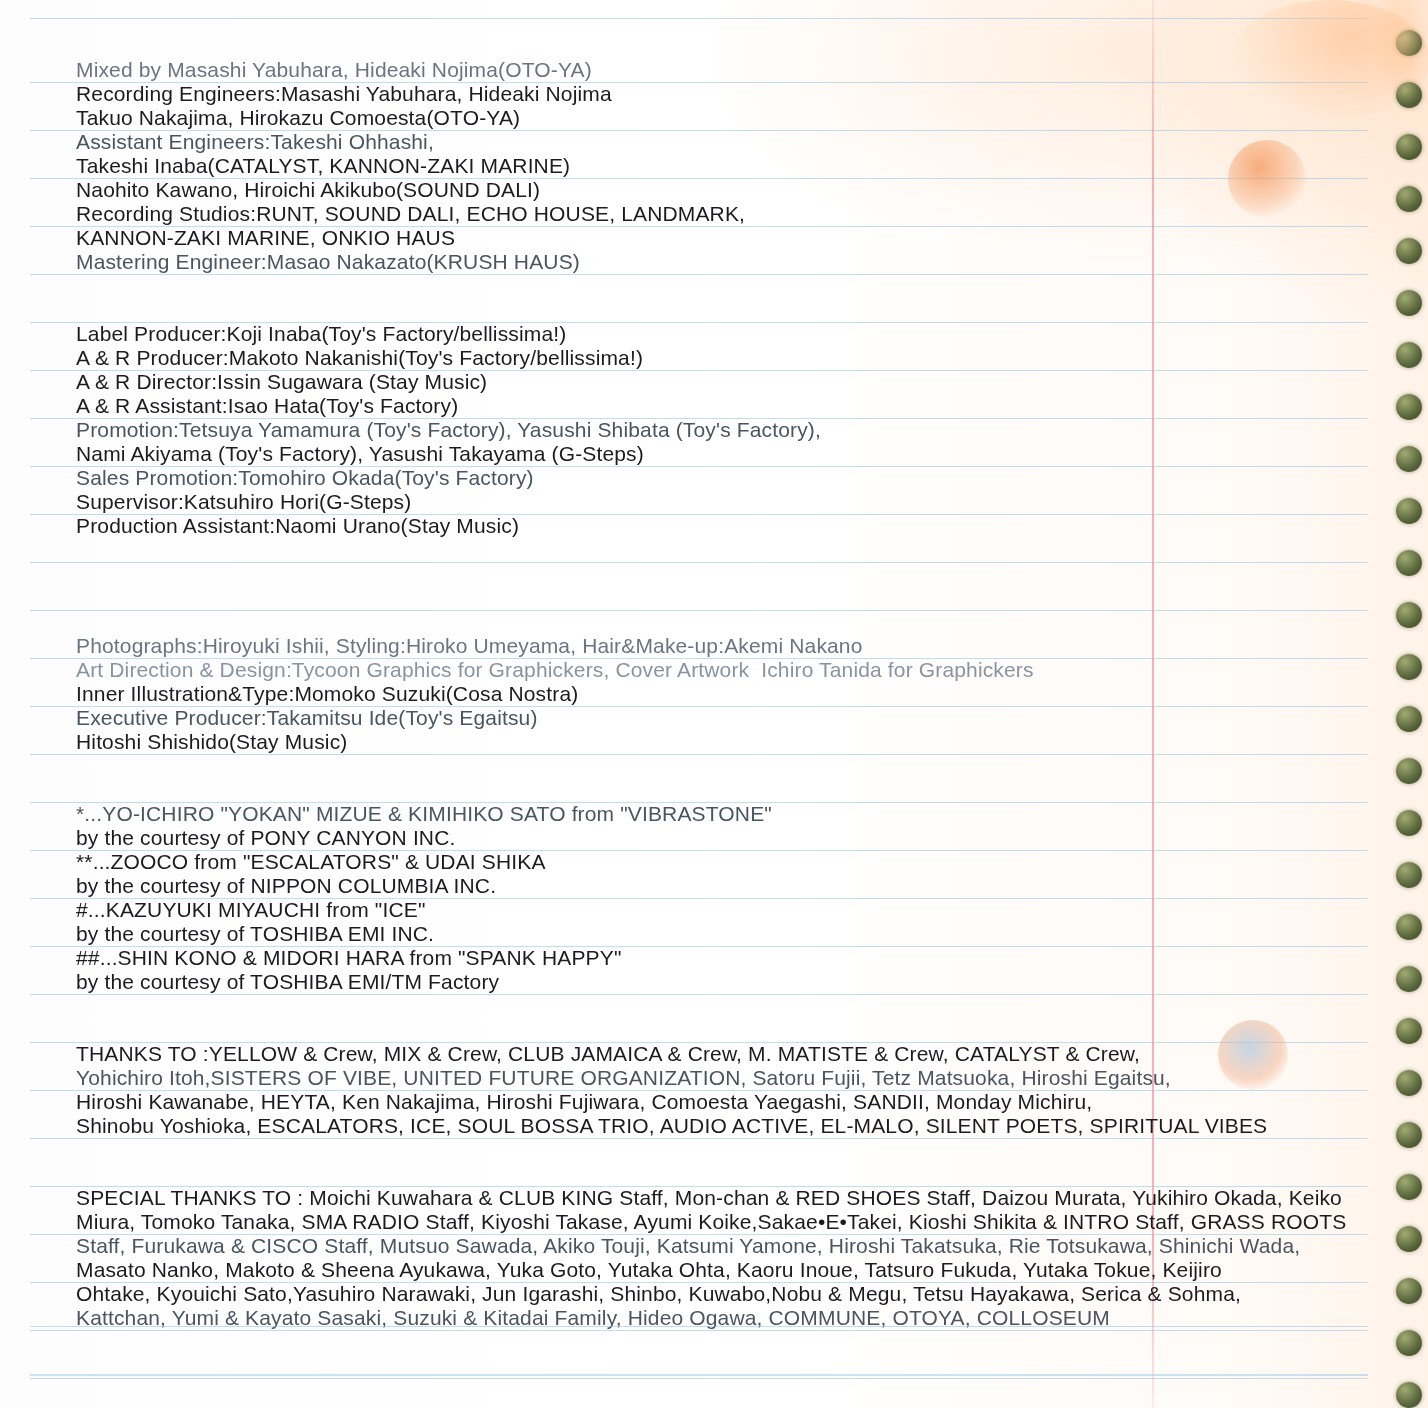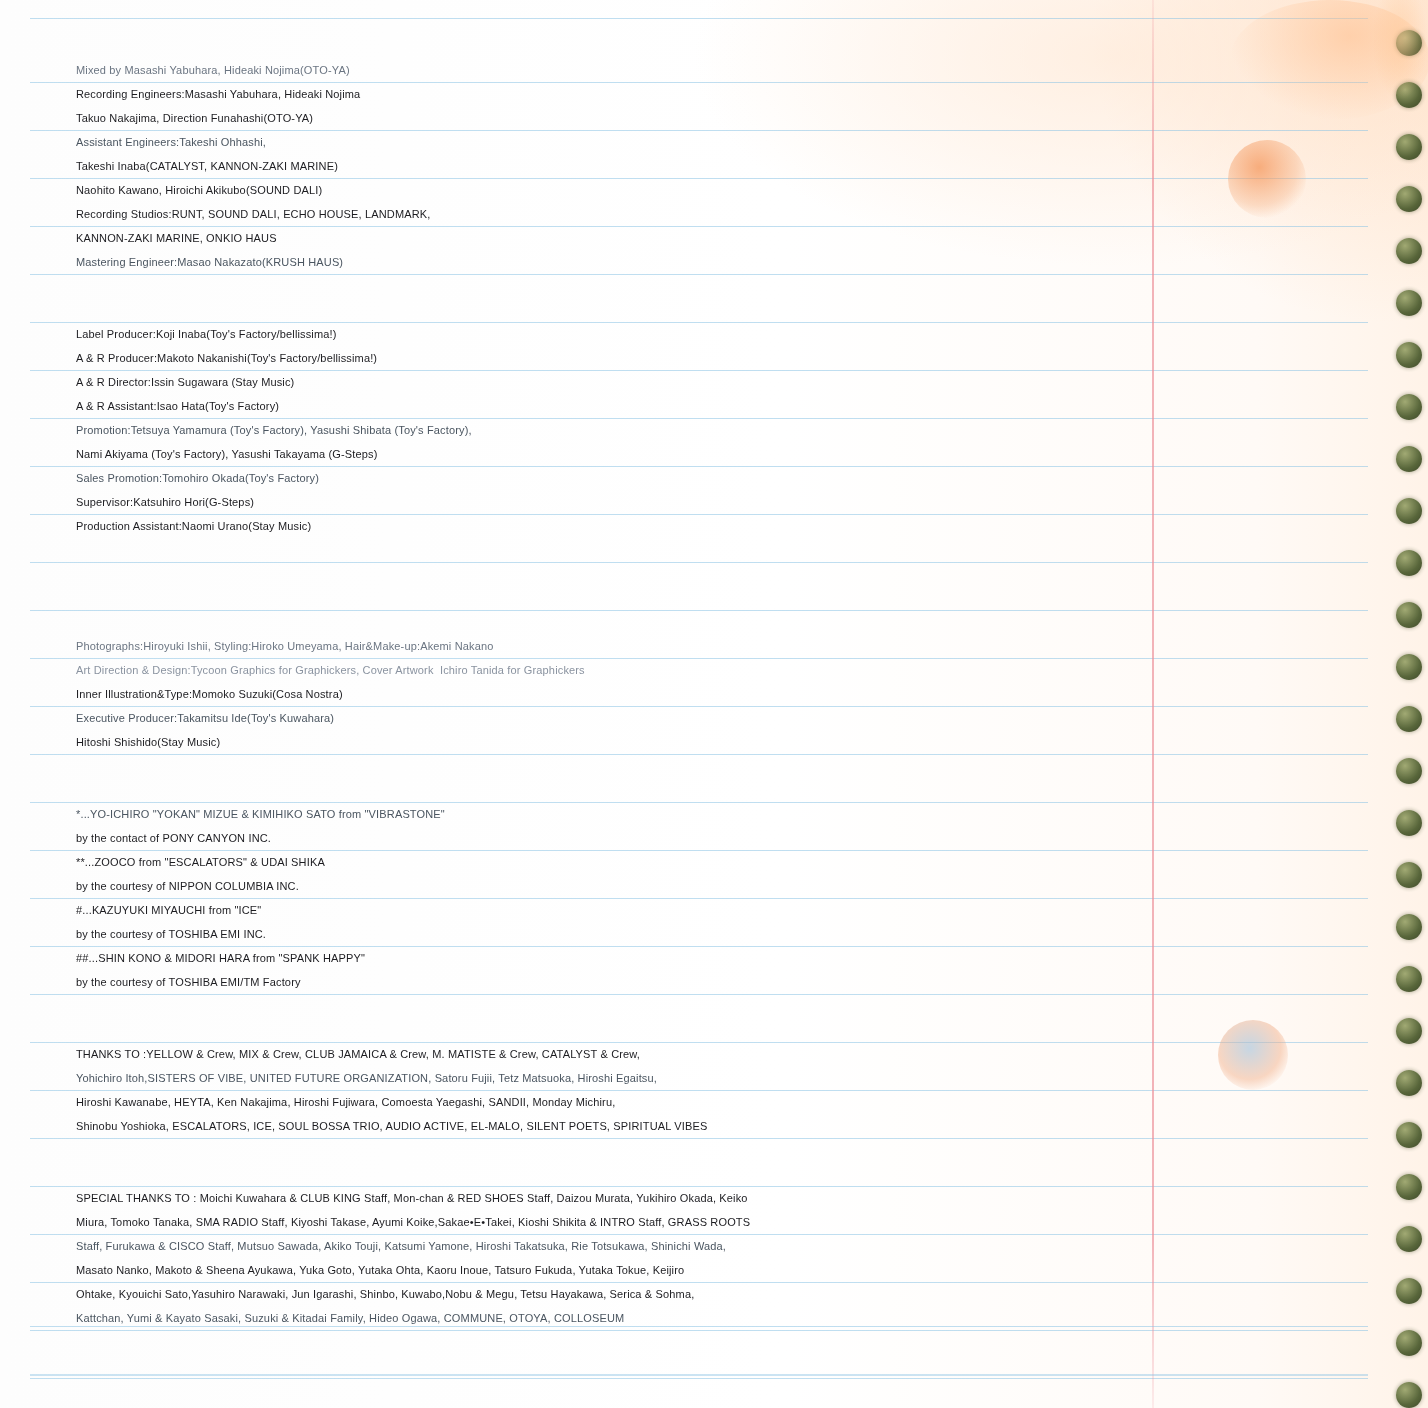--- a/index.html
+++ b/index.html
@@ -102,21 +102,21 @@
     background: radial-gradient(ellipse at 60% 30%, rgba(255,190,140,0.55), rgba(255,255,255,0) 72%);
   }
 
   
   #credits {
     position: absolute;
     left: 76px;
     top: 58px;
     width: 1120px;
     color: #1c1c20;
-    font-size: 11px;
+    font-size: 21px;
     line-height: 24px;
     letter-spacing: 0.15px;
   }
   .line {
     white-space: pre;
     height: 24px;
   }
   .line.blank { height: 24px; }
 
   .grp { margin: 0; padding: 0; }
@@ -181,21 +181,21 @@
       <div class="bead" style="top: 1330px;"></div>
       <div class="bead" style="top: 1382px;"></div>
       <div class="glow" style="top: -20px;"></div>
     </div>
 
   <div id="credits">
 
     <div class="grp">
       <div class="line fade2">Mixed by Masashi Yabuhara, Hideaki Nojima(OTO-YA)</div>
       <div class="line">Recording Engineers:Masashi Yabuhara, Hideaki Nojima</div>
-      <div class="line">Takuo Nakajima, Direction Funahashi(OTO-YA)</div>
+      <div class="line">Takuo Nakajima, Hirokazu Comoesta(OTO-YA)</div>
       <div class="line fade1">Assistant Engineers:Takeshi Ohhashi,</div>
       <div class="line">Takeshi Inaba(CATALYST, KANNON-ZAKI MARINE)</div>
       <div class="line">Naohito Kawano, Hiroichi Akikubo(SOUND DALI)</div>
       <div class="line">Recording Studios:RUNT, SOUND DALI, ECHO HOUSE, LANDMARK,</div>
       <div class="line">KANNON-ZAKI MARINE, ONKIO HAUS</div>
       <div class="line fade1">Mastering Engineer:Masao Nakazato(KRUSH HAUS)</div>
     </div>
 
     <div class="line blank"></div>
     <div class="line blank"></div>
@@ -216,30 +216,30 @@
     <div class="line blank"></div>
 
 
     <div class="line blank"></div>
     <div class="line blank"></div>
 
     <div class="grp">
       <div class="line fade2">Photographs:Hiroyuki Ishii, Styling:Hiroko Umeyama, Hair&amp;Make-up:Akemi Nakano</div>
       <div class="line fade3">Art Direction &amp; Design:Tycoon Graphics for Graphickers, Cover Artwork  Ichiro Tanida for Graphickers</div>
       <div class="line">Inner Illustration&amp;Type:Momoko Suzuki(Cosa Nostra)</div>
-      <div class="line fade1">Executive Producer:Takamitsu Ide(Toy's Kuwahara)</div>
+      <div class="line fade1">Executive Producer:Takamitsu Ide(Toy's Egaitsu)</div>
       <div class="line">Hitoshi Shishido(Stay Music)</div>
     </div>
 
     <div class="line blank"></div>
     <div class="line blank"></div>
 
     <div class="grp">
       <div class="line fade1">*...YO-ICHIRO "YOKAN" MIZUE &amp; KIMIHIKO SATO from "VIBRASTONE"</div>
-      <div class="line">by the contact of PONY CANYON INC.</div>
+      <div class="line">by the courtesy of PONY CANYON INC.</div>
       <div class="line">**...ZOOCO from "ESCALATORS" &amp; UDAI SHIKA</div>
       <div class="line">by the courtesy of NIPPON COLUMBIA INC.</div>
       <div class="line">#...KAZUYUKI MIYAUCHI from "ICE"</div>
       <div class="line">by the courtesy of TOSHIBA EMI INC.</div>
       <div class="line">##...SHIN KONO &amp; MIDORI HARA from "SPANK HAPPY"</div>
       <div class="line">by the courtesy of TOSHIBA EMI/TM Factory</div>
     </div>
 
     <div class="line blank"></div>
     <div class="line blank"></div>

